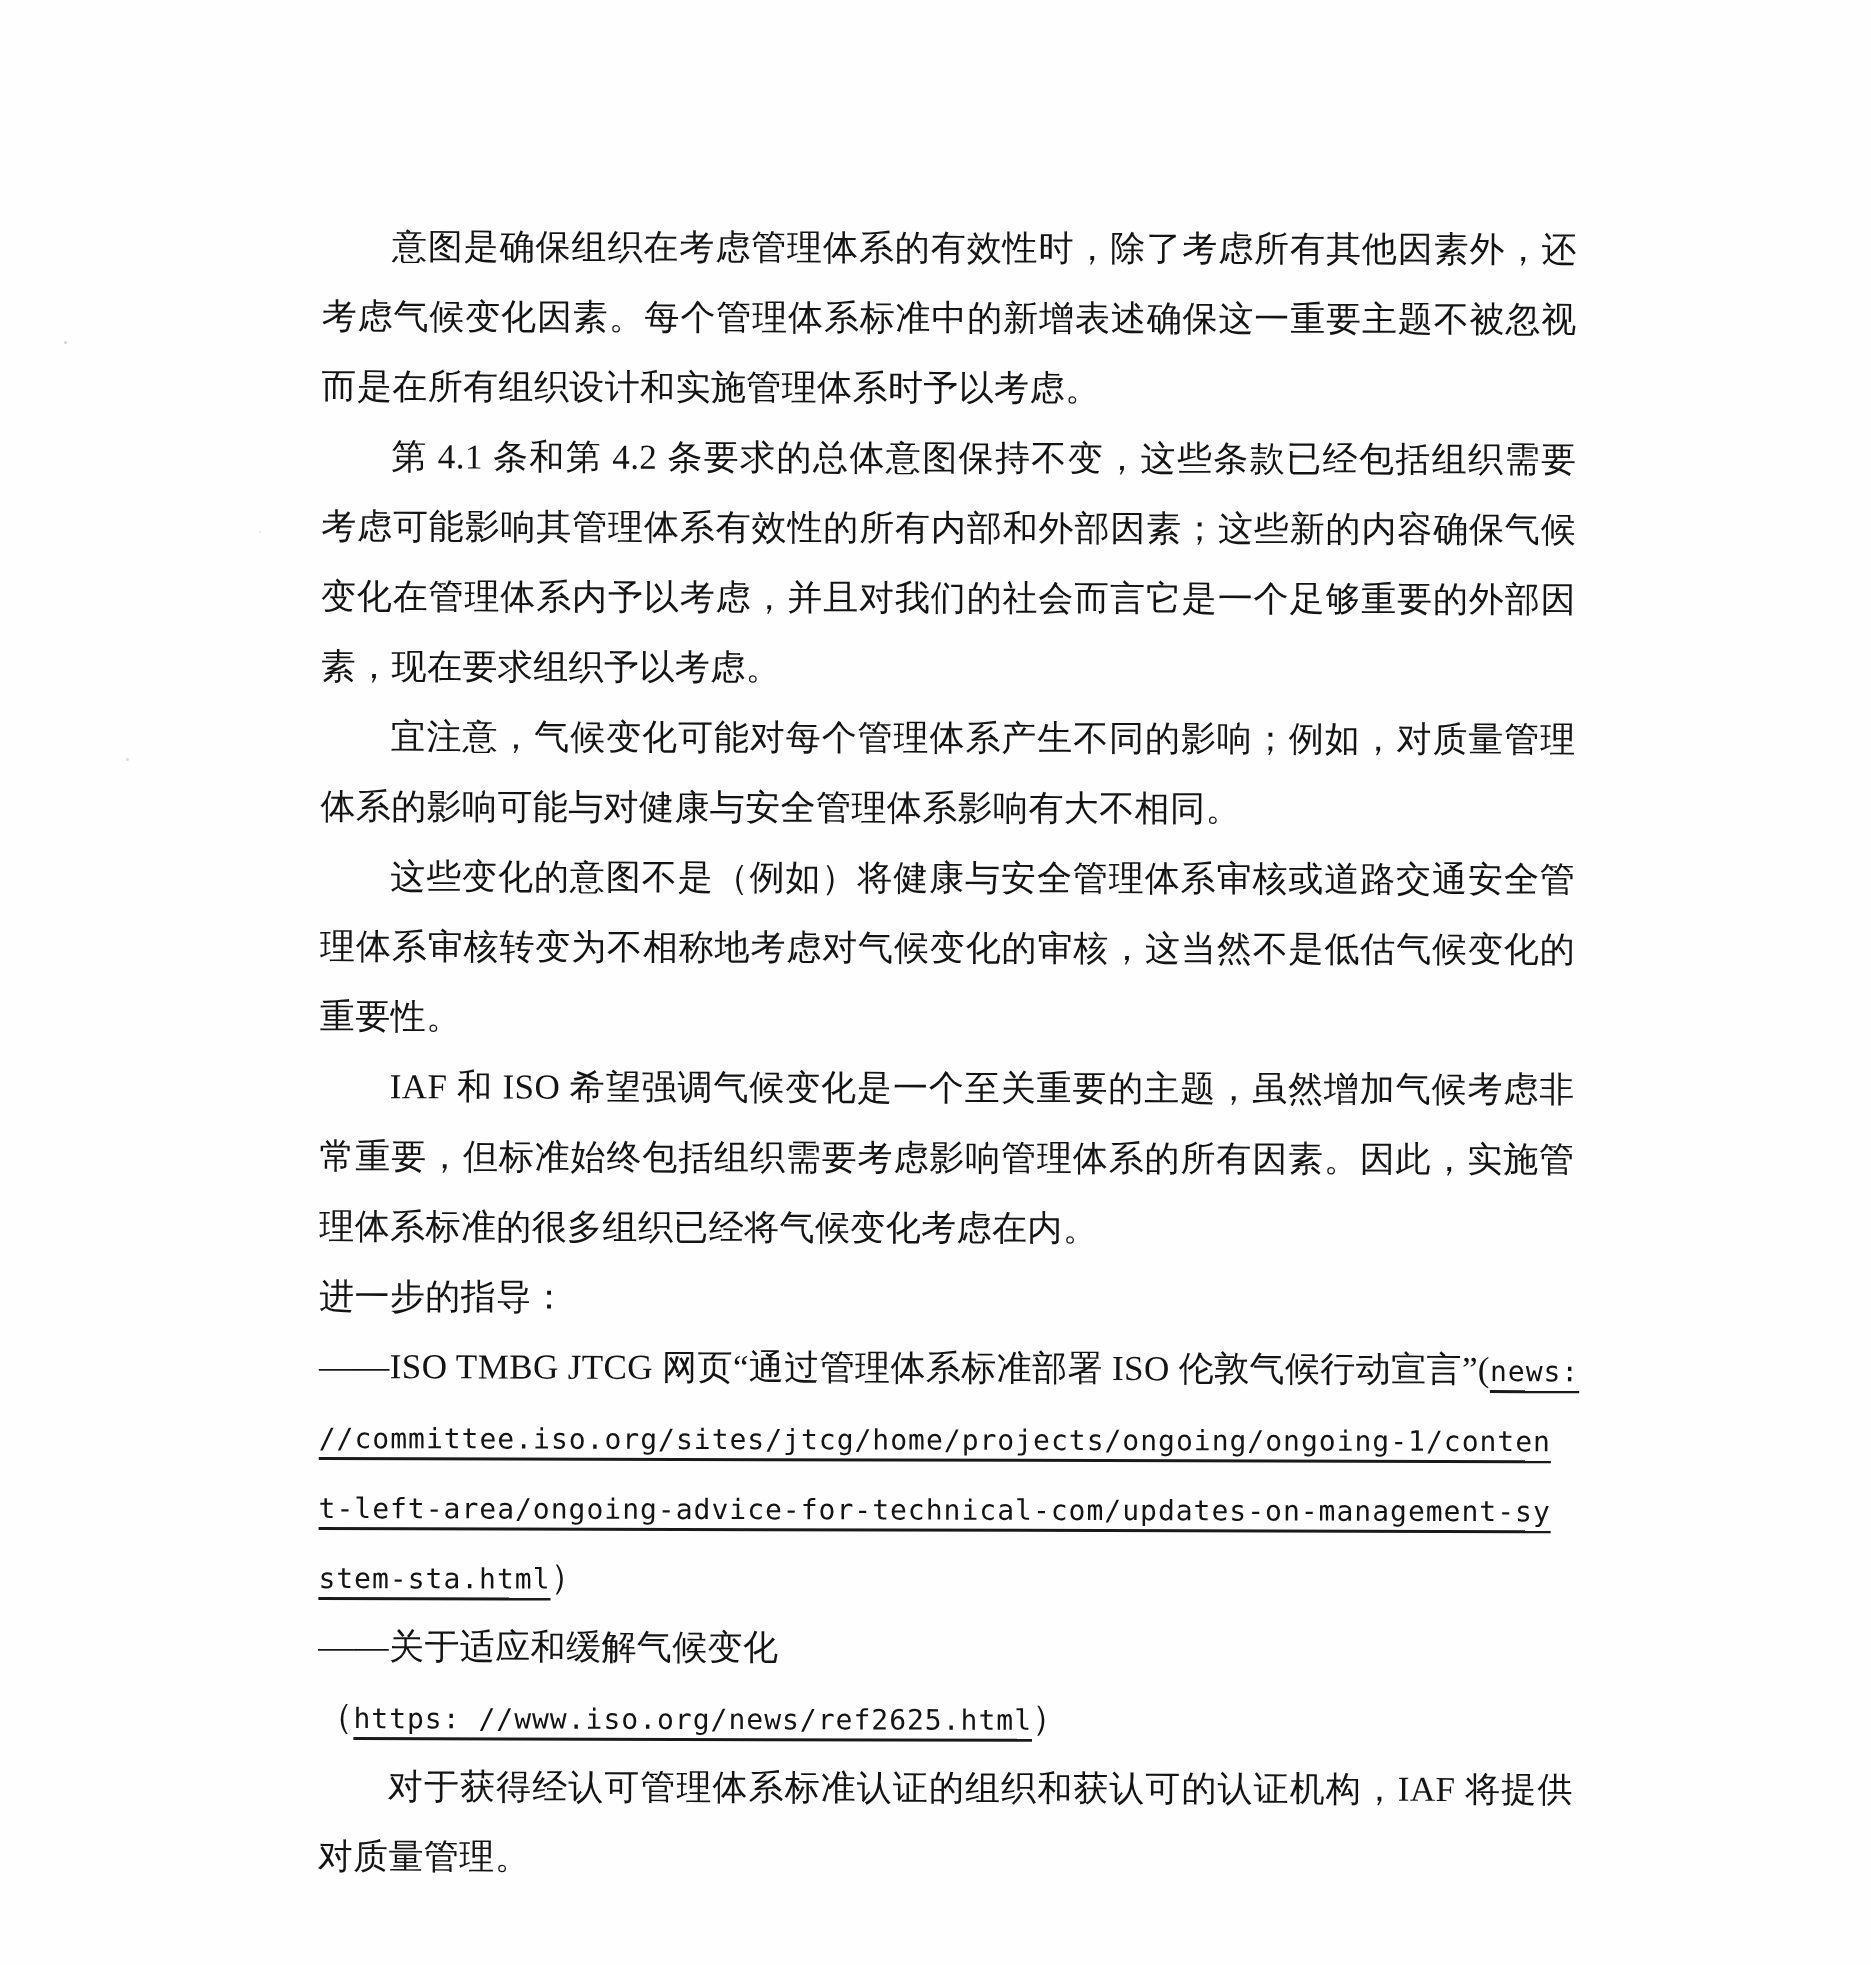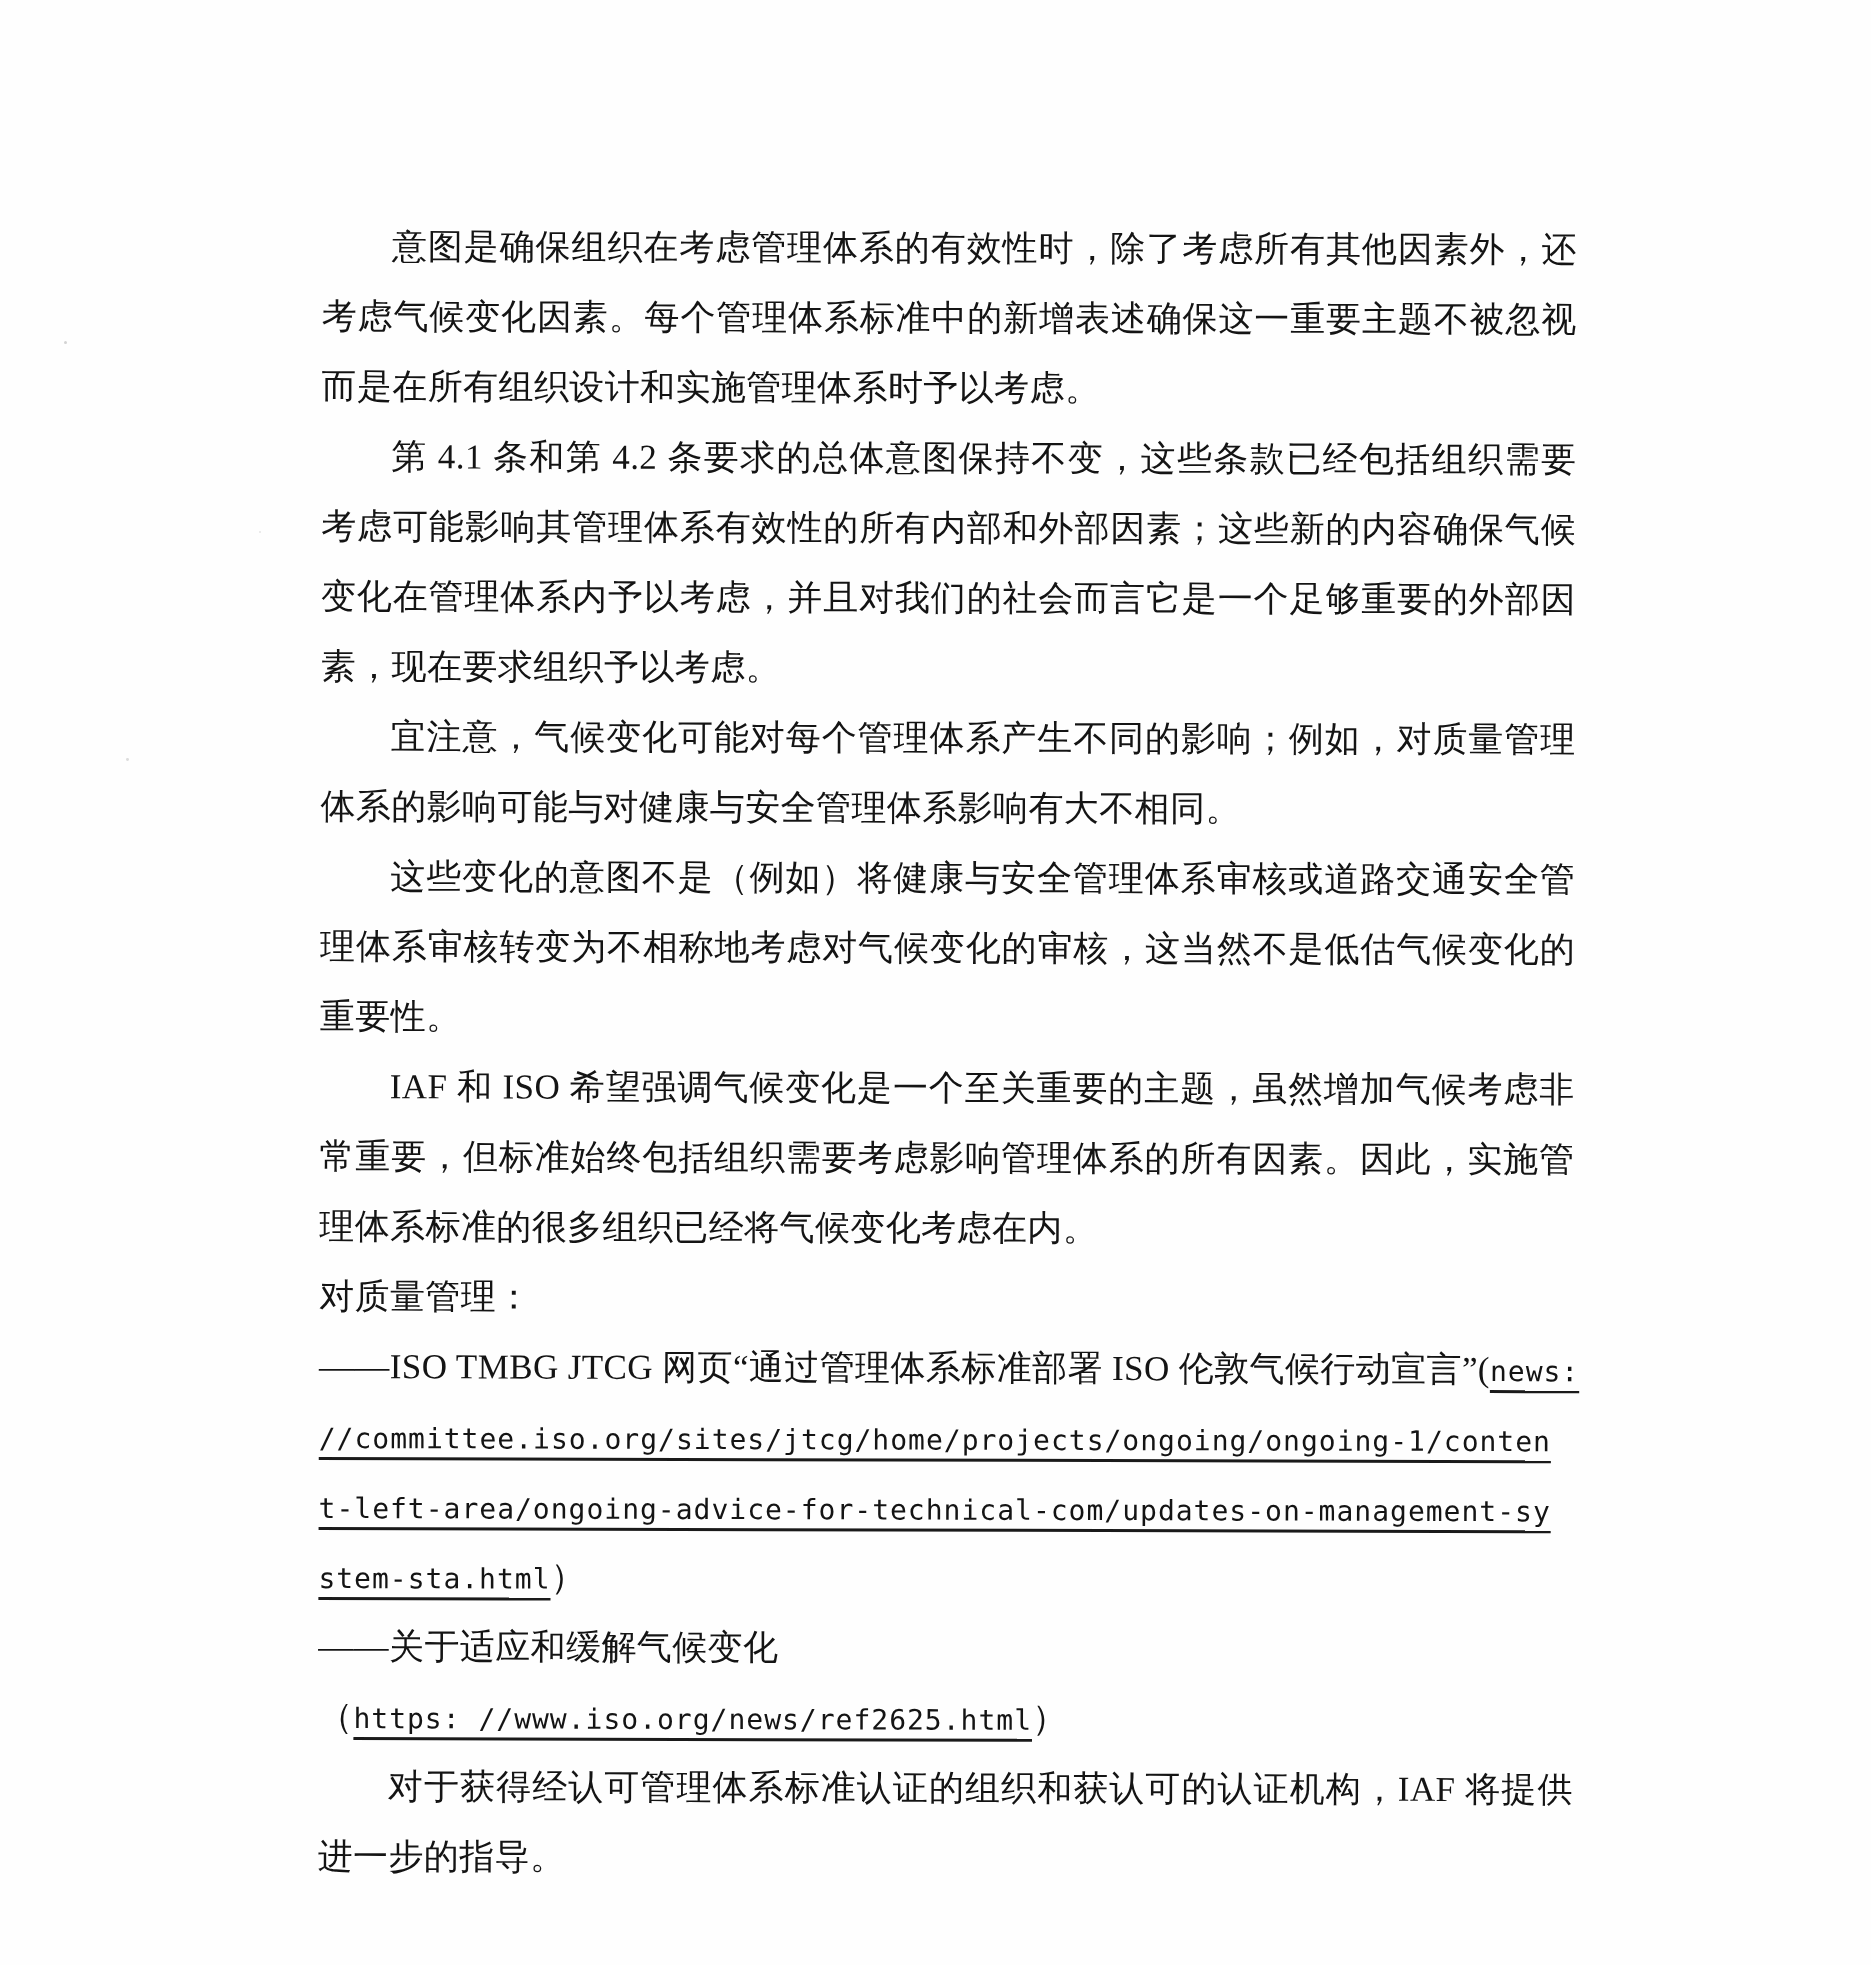--- a/index.html
+++ b/index.html
@@ -69,27 +69,27 @@
       <div class="line justify"><span class="">变化在管理体系内予以考虑，并且对我们的社会而言它是一个足够重要的外部因</span></div>
       <div class="line"><span class="">素，现在要求组织予以考虑。</span></div>
       <div class="line justify indent"><span class="">宜注意，气候变化可能对每个管理体系产生不同的影响；例如，对质量管理</span></div>
       <div class="line"><span class="">体系的影响可能与对健康与安全管理体系影响有大不相同。</span></div>
       <div class="line justify indent"><span class="">这些变化的意图不是（例如）将健康与安全管理体系审核或道路交通安全管</span></div>
       <div class="line justify"><span class="">理体系审核转变为不相称地考虑对气候变化的审核，这当然不是低估气候变化的</span></div>
       <div class="line"><span class="">重要性。</span></div>
       <div class="line justify indent"><span class="">IAF 和 ISO 希望强调气候变化是一个至关重要的主题，虽然增加气候考虑非</span></div>
       <div class="line justify"><span class="">常重要，但标准始终包括组织需要考虑影响管理体系的所有因素。因此，实施管</span></div>
       <div class="line"><span class="">理体系标准的很多组织已经将气候变化考虑在内。</span></div>
-      <div class="line"><span class="">对质量管理：</span></div>
+      <div class="line"><span class="">进一步的指导：</span></div>
       <div class="line justify"><span class="">——ISO TMBG JTCG 网页“通过管理体系标准部署 ISO 伦敦气候行动宣言”(</span><span class="u mono">news:</span></div>
       <div class="line"><span class="u mono">//committee.iso.org/sites/jtcg/home/projects/ongoing/ongoing-1/conten</span></div>
       <div class="line"><span class="u mono">t-left-area/ongoing-advice-for-technical-com/updates-on-management-sy</span></div>
       <div class="line"><span class="u mono">stem-sta.html</span><span class="">）</span></div>
       <div class="line"><span class="">——关于适应和缓解气候变化</span></div>
       <div class="line"><span class="">（</span><span class="u mono">https: //www.iso.org/news/ref2625.html</span><span class="">）</span></div>
       <div class="line justify indent"><span class="">对于获得经认可管理体系标准认证的组织和获认可的认证机构，IAF 将提供</span></div>
-      <div class="line"><span class="">进一步的指导。</span></div>
+      <div class="line"><span class="">对质量管理。</span></div>
     </div>
 <div class="speck" style="left: 64px; top: 341px; width: 3.1px; height: 3.1px; opacity: 0.25;"></div>
     <div class="speck" style="left: 259px; top: 531px; width: 2.4px; height: 2.4px; opacity: 0.15;"></div>
     <div class="speck" style="left: 126px; top: 758px; width: 2.8px; height: 2.8px; opacity: 0.2;"></div>
   </div>
 
 
 </body></html>

